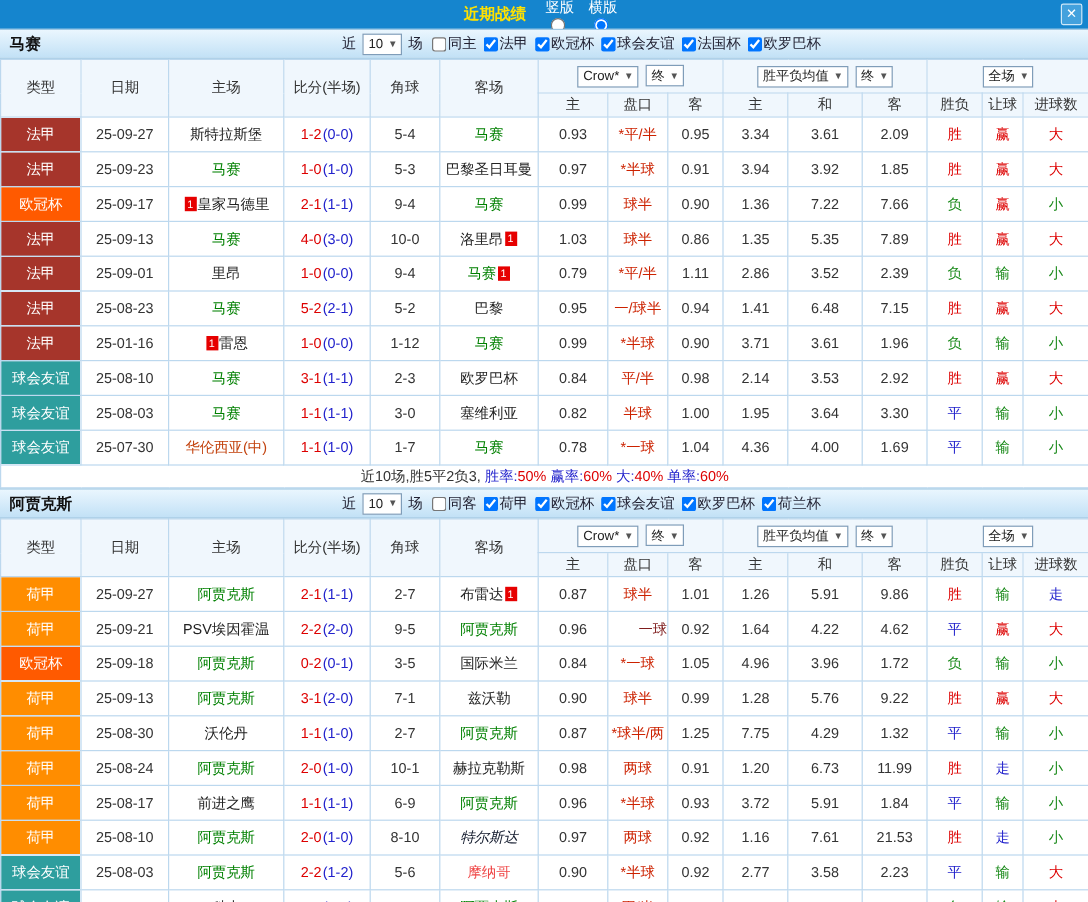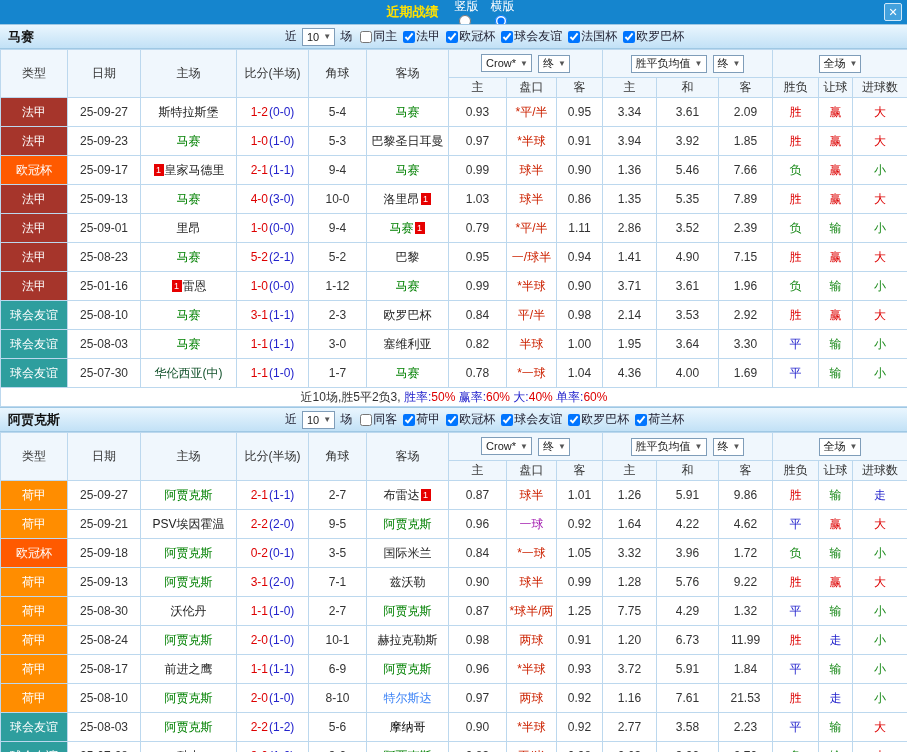--- a/index.html
+++ b/index.html
@@ -205,21 +205,21 @@
               <td class="league" style="background: rgb(255, 90, 0);">欧冠杯</td>
               <td>25-09-17</td>
               <td class="teamcell"><span class="badge1">1</span><span class="team" style="color: rgb(34, 34, 34);">皇家马德里</span></td>
               <td><span class="ft" style="color: rgb(221, 0, 0);">2-1</span><span class="ht" style="color: rgb(34, 34, 204);">(1-1)</span></td>
               <td>9-4</td>
               <td class="teamcell"><span class="team" style="color: rgb(0, 128, 0);">马赛</span></td>
               <td>0.99</td>
               <td style="color: rgb(204, 34, 0);">球半</td>
               <td>0.90</td>
               <td>1.36</td>
-              <td>5.46</td>
+              <td>7.22</td>
               <td>7.66</td>
               <td style="color: rgb(26, 138, 26);">负</td>
               <td style="color: rgb(221, 0, 0);">赢</td>
               <td style="color: rgb(26, 138, 26);">小</td>
             </tr>
             <tr>
               <td class="league" style="background: rgb(166, 53, 43);">法甲</td>
               <td>25-09-13</td>
               <td class="teamcell"><span class="team" style="color: rgb(0, 128, 0);">马赛</span></td>
               <td><span class="ft" style="color: rgb(221, 0, 0);">4-0</span><span class="ht" style="color: rgb(34, 34, 204);">(3-0)</span></td>
@@ -256,21 +256,21 @@
               <td class="league" style="background: rgb(166, 53, 43);">法甲</td>
               <td>25-08-23</td>
               <td class="teamcell"><span class="team" style="color: rgb(0, 128, 0);">马赛</span></td>
               <td><span class="ft" style="color: rgb(221, 0, 0);">5-2</span><span class="ht" style="color: rgb(34, 34, 204);">(2-1)</span></td>
               <td>5-2</td>
               <td class="teamcell"><span class="team" style="color: rgb(34, 34, 34);">巴黎</span></td>
               <td>0.95</td>
               <td style="color: rgb(204, 34, 0);">一/球半</td>
               <td>0.94</td>
               <td>1.41</td>
-              <td>4.90</td>
+              <td>6.48</td>
               <td>7.15</td>
               <td style="color: rgb(221, 0, 0);">胜</td>
               <td style="color: rgb(221, 0, 0);">赢</td>
               <td style="color: rgb(221, 0, 0);">大</td>
             </tr>
             <tr>
               <td class="league" style="background: rgb(166, 53, 43);">法甲</td>
               <td>25-01-16</td>
               <td class="teamcell"><span class="badge1">1</span><span class="team" style="color: rgb(34, 34, 34);">雷恩</span></td>
               <td><span class="ft" style="color: rgb(221, 0, 0);">1-0</span><span class="ht" style="color: rgb(34, 34, 204);">(0-0)</span></td>
@@ -316,21 +316,21 @@
               <td>1.95</td>
               <td>3.64</td>
               <td>3.30</td>
               <td style="color: rgb(34, 34, 204);">平</td>
               <td style="color: rgb(26, 138, 26);">输</td>
               <td style="color: rgb(26, 138, 26);">小</td>
             </tr>
             <tr>
               <td class="league" style="background: rgb(46, 158, 158);">球会友谊</td>
               <td>25-07-30</td>
-              <td class="teamcell"><span class="team" style="color: #14532d;">华伦西亚(中)</span></td>
+              <td class="teamcell"><span class="team" style="color: #c2410c;">华伦西亚(中)</span></td>
               <td><span class="ft" style="color: rgb(221, 0, 0);">1-1</span><span class="ht" style="color: rgb(34, 34, 204);">(1-0)</span></td>
               <td>1-7</td>
               <td class="teamcell"><span class="team" style="color: rgb(0, 128, 0);">马赛</span></td>
               <td>0.78</td>
               <td style="color: rgb(204, 34, 0);">*一球</td>
               <td>1.04</td>
               <td>4.36</td>
               <td>4.00</td>
               <td>1.69</td>
               <td style="color: rgb(34, 34, 204);">平</td>
@@ -457,40 +457,40 @@
               <td style="color: rgb(34, 34, 204);">走</td>
             </tr>
             <tr>
               <td class="league" style="background: rgb(255, 141, 0);">荷甲</td>
               <td>25-09-21</td>
               <td class="teamcell"><span class="team" style="color: rgb(34, 34, 34);">PSV埃因霍温</span></td>
               <td><span class="ft" style="color: rgb(221, 0, 0);">2-2</span><span class="ht" style="color: rgb(34, 34, 204);">(2-0)</span></td>
               <td>9-5</td>
               <td class="teamcell"><span class="team" style="color: rgb(0, 128, 0);">阿贾克斯</span></td>
               <td>0.96</td>
-              <td style="color: #a21caf;">一球</td>
+              <td style="color: #7f1d1d; text-align: right;">一球</td>
               <td>0.92</td>
               <td>1.64</td>
               <td>4.22</td>
               <td>4.62</td>
               <td style="color: rgb(34, 34, 204);">平</td>
               <td style="color: rgb(221, 0, 0);">赢</td>
               <td style="color: rgb(221, 0, 0);">大</td>
             </tr>
             <tr>
               <td class="league" style="background: rgb(255, 90, 0);">欧冠杯</td>
               <td>25-09-18</td>
               <td class="teamcell"><span class="team" style="color: rgb(0, 128, 0);">阿贾克斯</span></td>
               <td><span class="ft" style="color: rgb(221, 0, 0);">0-2</span><span class="ht" style="color: rgb(34, 34, 204);">(0-1)</span></td>
               <td>3-5</td>
               <td class="teamcell"><span class="team" style="color: rgb(34, 34, 34);">国际米兰</span></td>
               <td>0.84</td>
               <td style="color: rgb(204, 34, 0);">*一球</td>
               <td>1.05</td>
-              <td>3.32</td>
+              <td>4.96</td>
               <td>3.96</td>
               <td>1.72</td>
               <td style="color: rgb(26, 138, 26);">负</td>
               <td style="color: rgb(26, 138, 26);">输</td>
               <td style="color: rgb(26, 138, 26);">小</td>
             </tr>
             <tr>
               <td class="league" style="background: rgb(255, 141, 0);">荷甲</td>
               <td>25-09-13</td>
               <td class="teamcell"><span class="team" style="color: rgb(0, 128, 0);">阿贾克斯</span></td>
@@ -557,38 +557,38 @@
               <td style="color: rgb(34, 34, 204);">平</td>
               <td style="color: rgb(26, 138, 26);">输</td>
               <td style="color: rgb(26, 138, 26);">小</td>
             </tr>
             <tr>
               <td class="league" style="background: rgb(255, 141, 0);">荷甲</td>
               <td>25-08-10</td>
               <td class="teamcell"><span class="team" style="color: rgb(0, 128, 0);">阿贾克斯</span></td>
               <td><span class="ft" style="color: rgb(221, 0, 0);">2-0</span><span class="ht" style="color: rgb(34, 34, 204);">(1-0)</span></td>
               <td>8-10</td>
-              <td class="teamcell"><span class="team" style="color: #3b82f6;">特尔斯达</span></td>
+              <td class="teamcell"><span class="team" style="color: #0f172a; font-style: italic;">特尔斯达</span></td>
               <td>0.97</td>
               <td style="color: rgb(204, 34, 0);">两球</td>
               <td>0.92</td>
               <td>1.16</td>
               <td>7.61</td>
               <td>21.53</td>
               <td style="color: rgb(221, 0, 0);">胜</td>
               <td style="color: rgb(34, 34, 204);">走</td>
               <td style="color: rgb(26, 138, 26);">小</td>
             </tr>
             <tr>
               <td class="league" style="background: rgb(46, 158, 158);">球会友谊</td>
               <td>25-08-03</td>
               <td class="teamcell"><span class="team" style="color: rgb(0, 128, 0);">阿贾克斯</span></td>
               <td><span class="ft" style="color: rgb(221, 0, 0);">2-2</span><span class="ht" style="color: rgb(34, 34, 204);">(1-2)</span></td>
               <td>5-6</td>
-              <td class="teamcell"><span class="team" style="color: #000000;">摩纳哥</span></td>
+              <td class="teamcell"><span class="team" style="color: #ef4444;">摩纳哥</span></td>
               <td>0.90</td>
               <td style="color: rgb(204, 34, 0);">*半球</td>
               <td>0.92</td>
               <td>2.77</td>
               <td>3.58</td>
               <td>2.23</td>
               <td style="color: rgb(34, 34, 204);">平</td>
               <td style="color: rgb(26, 138, 26);">输</td>
               <td style="color: rgb(221, 0, 0);">大</td>
             </tr>

